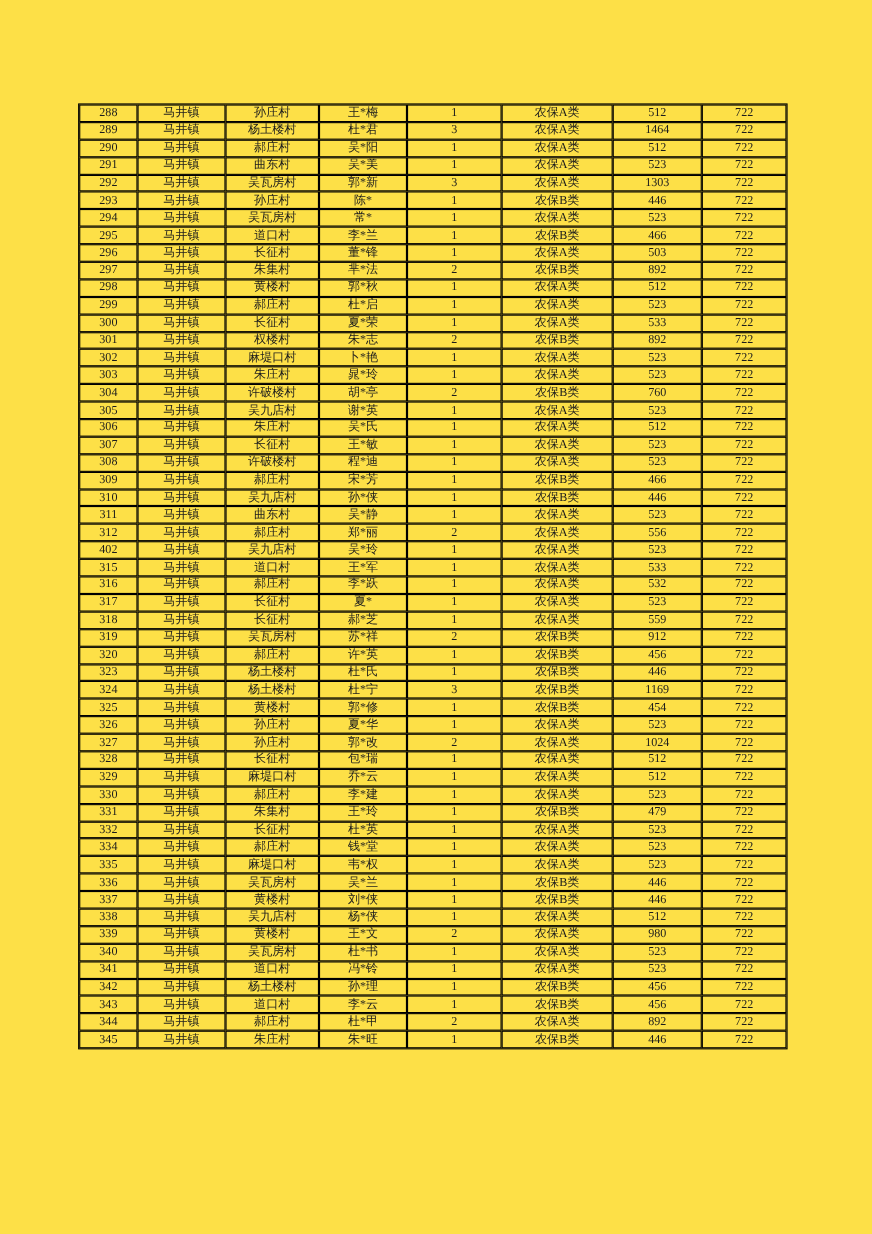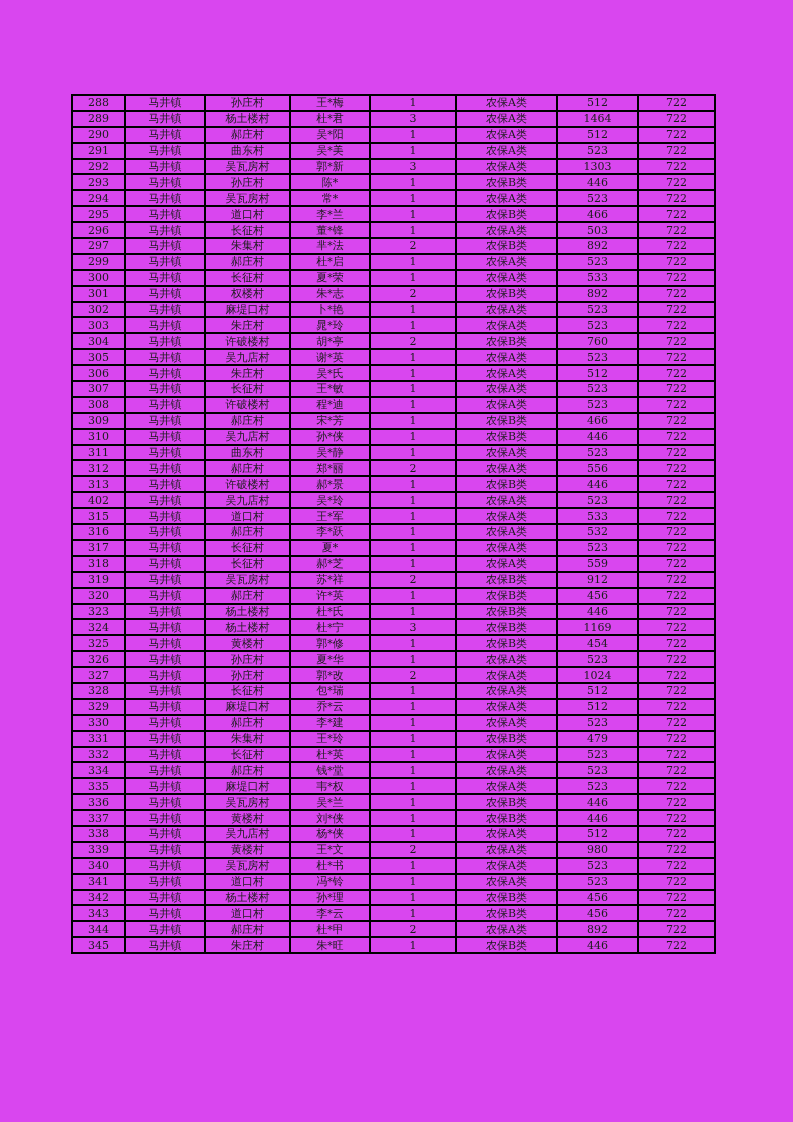--- a/index.html
+++ b/index.html
@@ -11,21 +11,22 @@
     width: 793px;
     height: 1122px;
     position: relative;
     font-family: "DejaVu Serif", "Liberation Serif", serif;
     color: #1c1c1c;
   }
   .sheet {
     position: absolute;
     left: 0; top: 0;
     width: 793px; height: 1122px;
-    background: #d946ef;
+    background: #fde047;
+    font-family: Liberation Serif, serif;
   }
   table.data-table {
     position: absolute;
     left: 71px;
     top: 94px;
     width: 643px;
     border-collapse: separate;
     border-spacing: 0;
     table-layout: fixed;
     border: 1px solid #000000;
@@ -161,20 +162,30 @@
           <td>297</td>
           <td>马井镇</td>
           <td>朱集村</td>
           <td>芈*法</td>
           <td>2</td>
           <td>农保B类</td>
           <td>892</td>
           <td>722</td>
         </tr>
         <tr>
+          <td>298</td>
+          <td>马井镇</td>
+          <td>黄楼村</td>
+          <td>郭*秋</td>
+          <td>1</td>
+          <td>农保A类</td>
+          <td>512</td>
+          <td>722</td>
+        </tr>
+        <tr>
           <td>299</td>
           <td>马井镇</td>
           <td>郝庄村</td>
           <td>杜*启</td>
           <td>1</td>
           <td>农保A类</td>
           <td>523</td>
           <td>722</td>
         </tr>
         <tr>
@@ -298,30 +309,20 @@
           <td>722</td>
         </tr>
         <tr>
           <td>312</td>
           <td>马井镇</td>
           <td>郝庄村</td>
           <td>郑*丽</td>
           <td>2</td>
           <td>农保A类</td>
           <td>556</td>
-          <td>722</td>
-        </tr>
-        <tr>
-          <td>313</td>
-          <td>马井镇</td>
-          <td>许破楼村</td>
-          <td>郝*景</td>
-          <td>1</td>
-          <td>农保B类</td>
-          <td>446</td>
           <td>722</td>
         </tr>
         <tr>
           <td>402</td>
           <td>马井镇</td>
           <td>吴九店村</td>
           <td>吴*玲</td>
           <td>1</td>
           <td>农保A类</td>
           <td>523</td>

